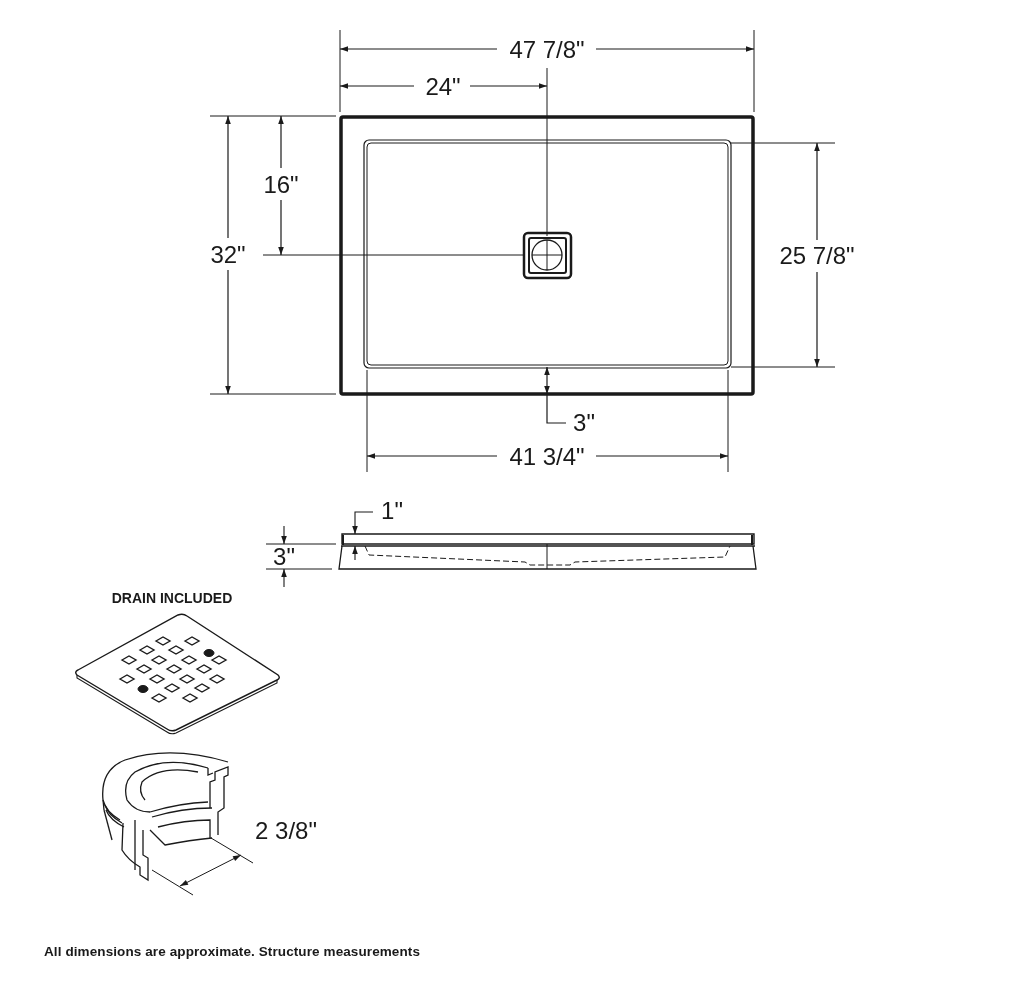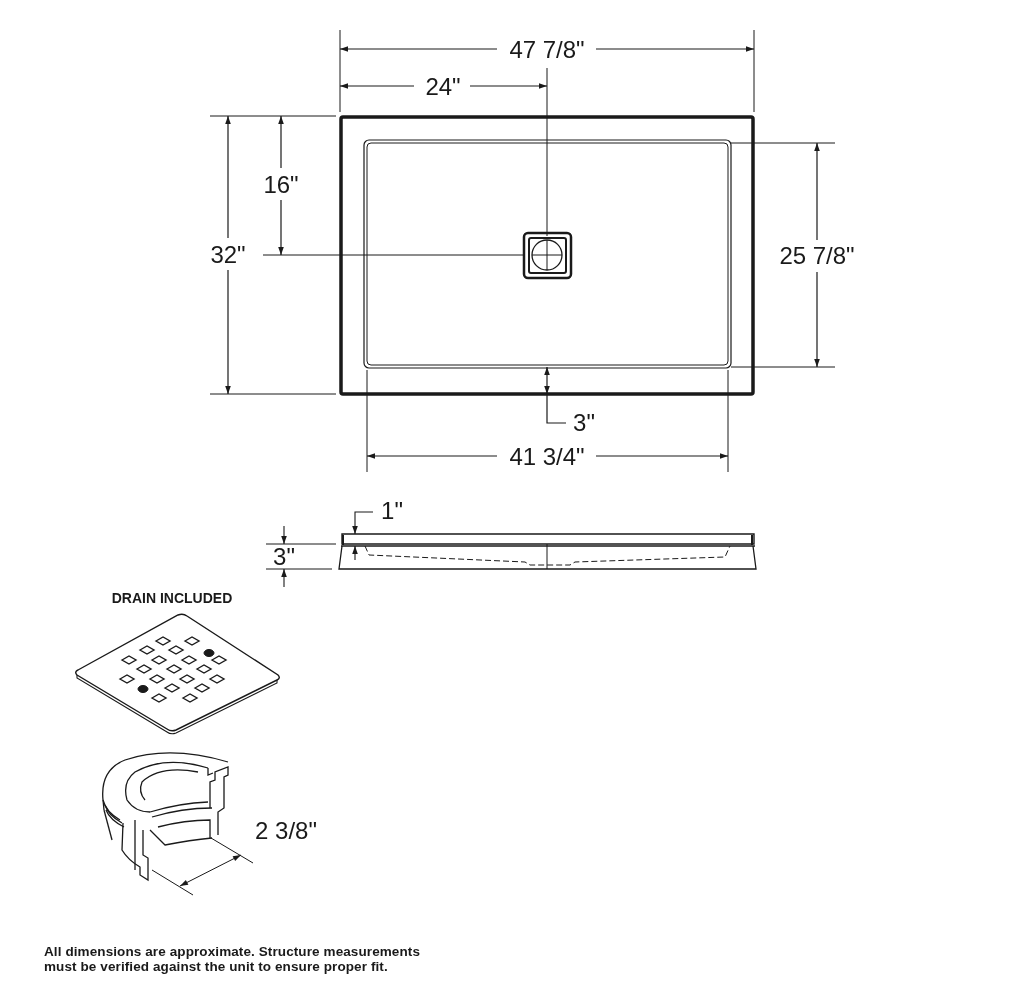--- a/index.html
+++ b/index.html
@@ -155,14 +155,13 @@
   <g stroke="#1a1a1a" fill="none" stroke-width="1">
     <line x1="211" y1="838" x2="253" y2="863"></line>
     <line x1="152" y1="870" x2="193" y2="895"></line>
     <line x1="180" y1="886" x2="241" y2="855" marker-start="url(#arr)" marker-end="url(#arr)"></line>
   </g>
   <text class="dim" x="286" y="839" text-anchor="middle">2 3/8"</text>
 </svg>
 
 <div class="note">
   <span>All dimensions are approximate. Structure measurements</span>
-  <span>must be verified against the unit to ensure proper fit.</span>
 </div>
 
 </body></html>

